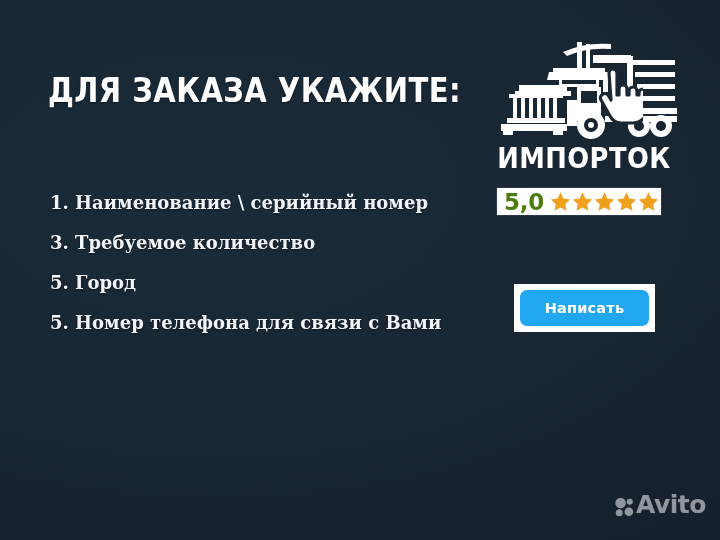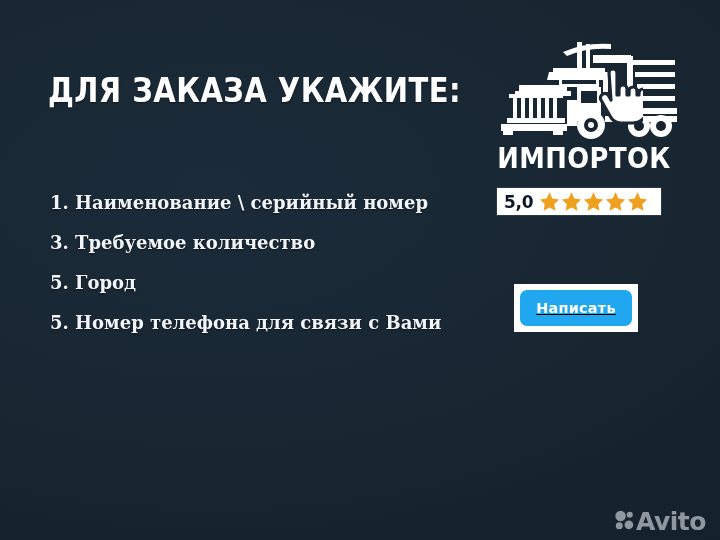--- a/index.html
+++ b/index.html
@@ -101,47 +101,46 @@
     background: #ffffff;
     border: 1px solid #2b3946;
     box-sizing: border-box;
     display: flex;
     align-items: center;
     padding: 0 7px;
   }
   .rating-value {
     font-family: "DejaVu Sans", sans-serif;
     font-weight: bold;
-    font-size: 17px;
-    color: #0f172a;
+    font-size: 23px;
+    color: #4d7c0f;
     margin-right: 6px;
     letter-spacing: -0.3px;
   }
   .stars {
     display: flex;
     align-items: center;
     gap: 1px;
   }
   .star {
     display: block;
     width: 21px;
     height: 21px;
   }
 
   
   .write-panel {
     position: absolute;
     left: 30px;
     top: 254px;
-    width: 124px;
+    width: 141px;
     height: 48px;
     background: #ffffff;
     box-sizing: border-box;
     padding: 6px;
-    text-decoration: underline;
   }
   .write-button {
     width: 100%;
     height: 100%;
     border: none;
     border-radius: 7px;
     background: #21a7f0;
     color: #ffffff;
     font-family: "DejaVu Sans", sans-serif;
     font-weight: bold;
@@ -158,23 +157,23 @@
     top: 39px;
     width: 46px;
     height: 58px;
     pointer-events: none;
   }
 
   
   .watermark {
     position: absolute;
     right: 14px;
-    bottom: 6px;
+    bottom: 23px;
     display: flex;
-    align-items: flex-start;
+    align-items: flex-end;
     gap: 1px;
     opacity: 0.58;
   }
   .wm-dots { width: 21px; height: 21px; display: block; }
   .wm-text {
     font-family: "DejaVu Sans", sans-serif;
     font-weight: bold;
     font-size: 25px;
     line-height: 25px;
     color: #e9edf1;

